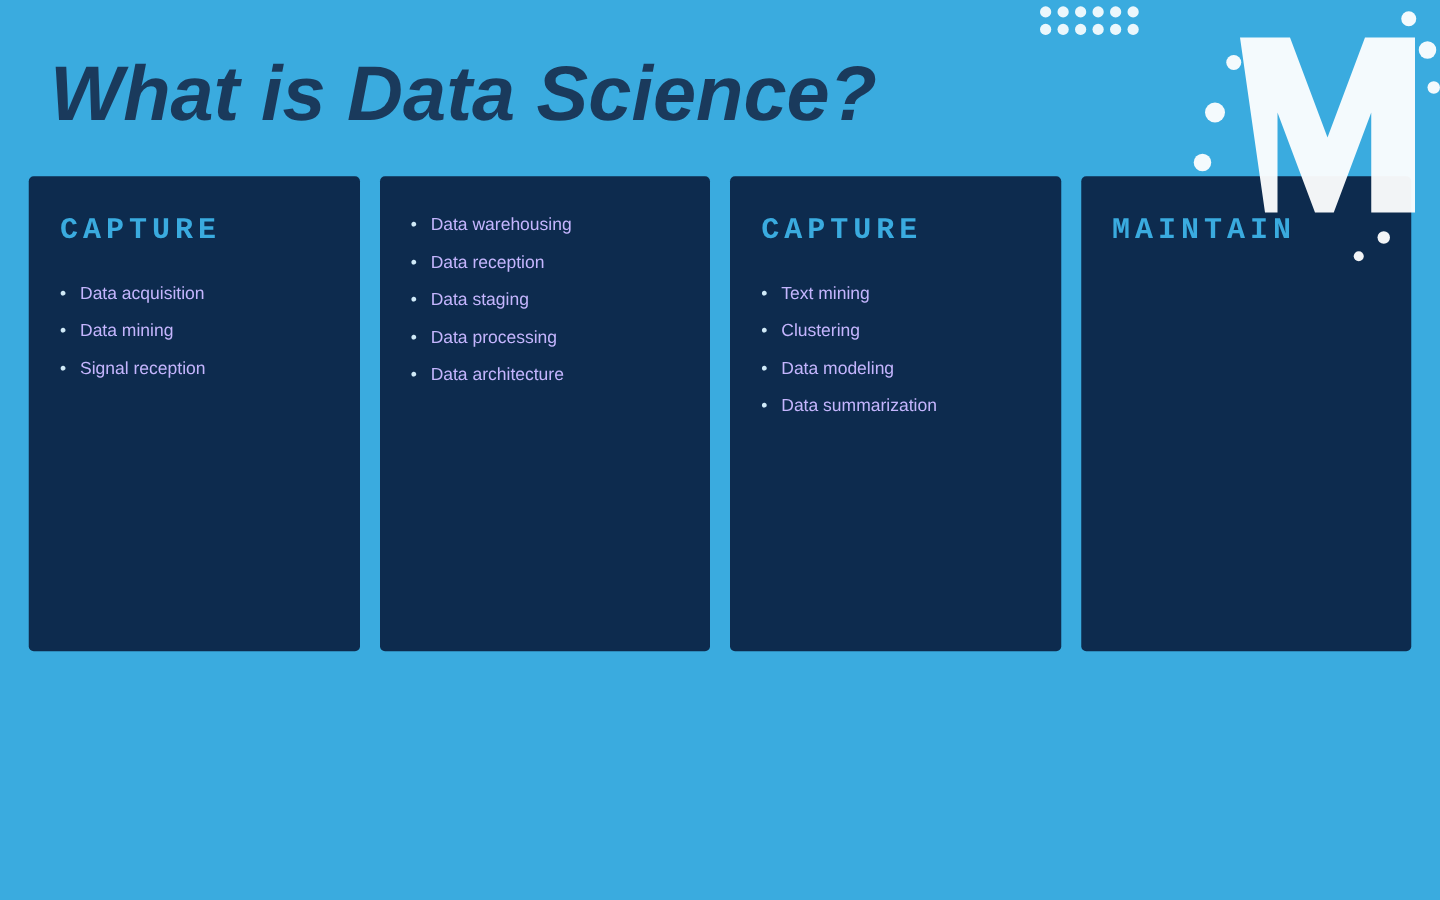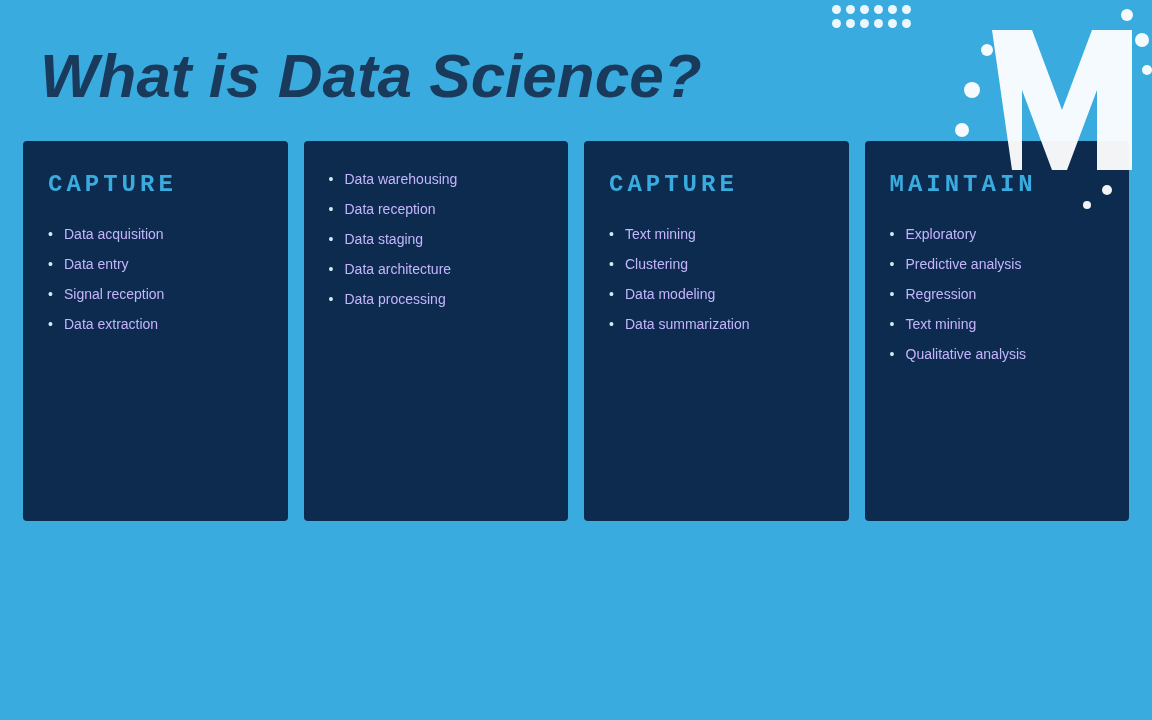--- a/index.html
+++ b/index.html
@@ -139,46 +139,38 @@
       <circle cx="155" cy="215" r="4"></circle>
     </g>
   </svg>
 </div>
 
 <div class="cards-container">
 <div class="card">
       <div class="card-title">CAPTURE</div>
       <ul class="card-list">
         <li>Data acquisition</li>
-        <li>Data entry</li>
+        <li>Data mining</li>
         <li>Signal reception</li>
-        <li>Data extraction</li>
       </ul>
     </div>
     <div class="card">
       <ul class="card-list">
         <li>Data warehousing</li>
         <li>Data reception</li>
         <li>Data staging</li>
+        <li>Data processing</li>
         <li>Data architecture</li>
-        <li>Data processing</li>
       </ul>
     </div>
     <div class="card">
       <div class="card-title">CAPTURE</div>
       <ul class="card-list">
         <li>Text mining</li>
         <li>Clustering</li>
         <li>Data modeling</li>
         <li>Data summarization</li>
       </ul>
     </div>
     <div class="card">
       <div class="card-title">MAINTAIN</div>
-      <ul class="card-list">
-        <li>Exploratory</li>
-        <li>Predictive analysis</li>
-        <li>Regression</li>
-        <li>Text mining</li>
-        <li>Qualitative analysis</li>
-      </ul>
     </div>
   </div>
 
 </body></html>

